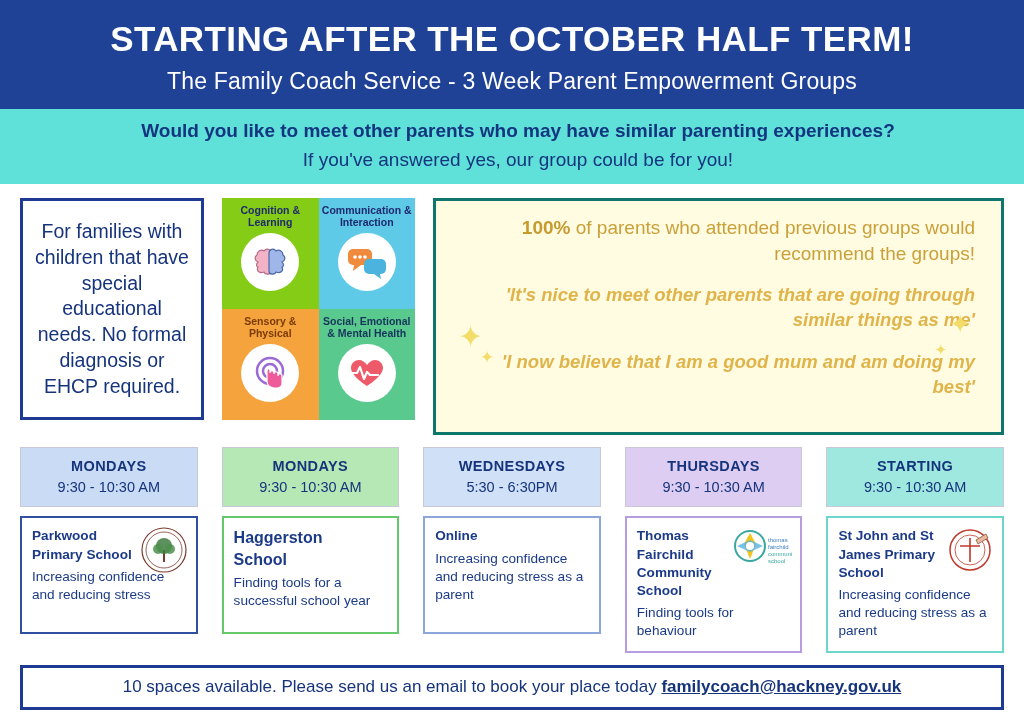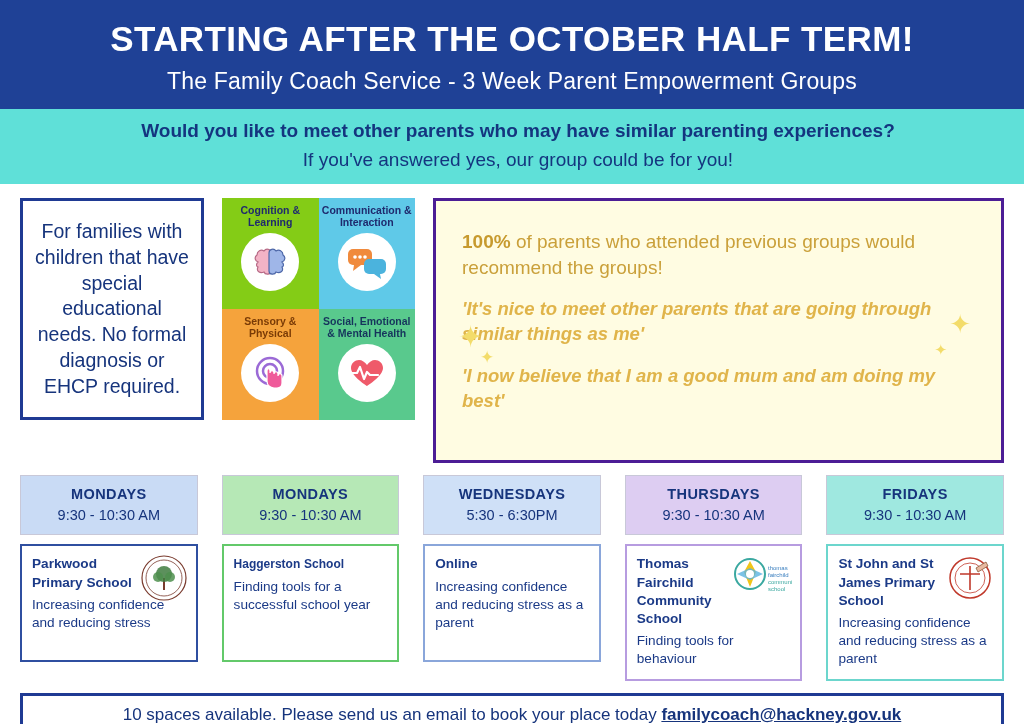--- a/index.html
+++ b/index.html
@@ -123,26 +123,26 @@
     align-items: center;
     justify-content: center;
     margin-top: 2px;
   }
   .bubble svg { display: block; }
 
   
   .testimonial {
     flex: 1;
     min-height: 222px;
-    border: 3px solid #4c1d95;
+    border: 3px solid #0f766e;
     background: #fffce2;
     box-sizing: border-box;
-    padding: 28px 26px;
+    padding: 14px 26px;
     position: relative;
-    text-align: left;
+    text-align: right;
     color: #d9a93a;
   }
   .testimonial .stat {
     font-size: 19px;
     color: #caa03a;
     line-height: 1.35;
     margin-bottom: 16px;
   }
   .testimonial .stat b {
     color: #c79a2e;
@@ -229,21 +229,21 @@
   .logo-slot {
     position: absolute;
     top: 8px;
     right: 8px;
     width: 48px;
     height: 48px;
   }
   .logo-slot.wide { width: 60px; }
 
   
-  .hag-title { font-weight: bold; font-size: 12px; color: #1b3a87; }
+  .hag-title { font-weight: bold; font-size: 16px; color: #1b3a87; }
 
   
   .footer {
     margin: 12px 20px 0 20px;
     border: 3px solid #1f3a93;
     box-sizing: border-box;
     text-align: center;
     padding: 9px 6px 10px 6px;
     color: #16347c;
     font-size: 17px;
@@ -394,21 +394,21 @@
             <text x="36" y="23" font-family="Liberation Sans, sans-serif" font-size="6" fill="#3a7fbf">fairchild</text>
             <text x="36" y="30" font-family="Liberation Sans, sans-serif" font-size="6" fill="#3aa8a0">community</text>
             <text x="36" y="37" font-family="Liberation Sans, sans-serif" font-size="6" fill="#3aa8a0">school</text>
           </svg>
         </div>
       </div>
     </div>
 
     <div class="day-col col-fri">
       <div class="day-head">
-        <div class="dname">FRIDAYS</div>
+        <div class="dname">STARTING</div>
         <div class="dtime">9:30 - 10:30 AM</div>
       </div>
       <div class="day-body">
         <div class="school">St John and St James Primary School</div>
         <div class="desc">Increasing confidence and reducing stress as a parent</div>
         <div class="logo-slot">
           <svg width="48" height="48" viewBox="0 0 48 48">
             <circle cx="24" cy="24" r="20" fill="none" stroke="#c0392b" stroke-width="1.5"></circle>
             <circle cx="24" cy="24" r="15" fill="none" stroke="#c0392b" stroke-width="0.8"></circle>
             <path d="M24 12v24M14 20h20" stroke="#c0392b" stroke-width="1.6"></path>

